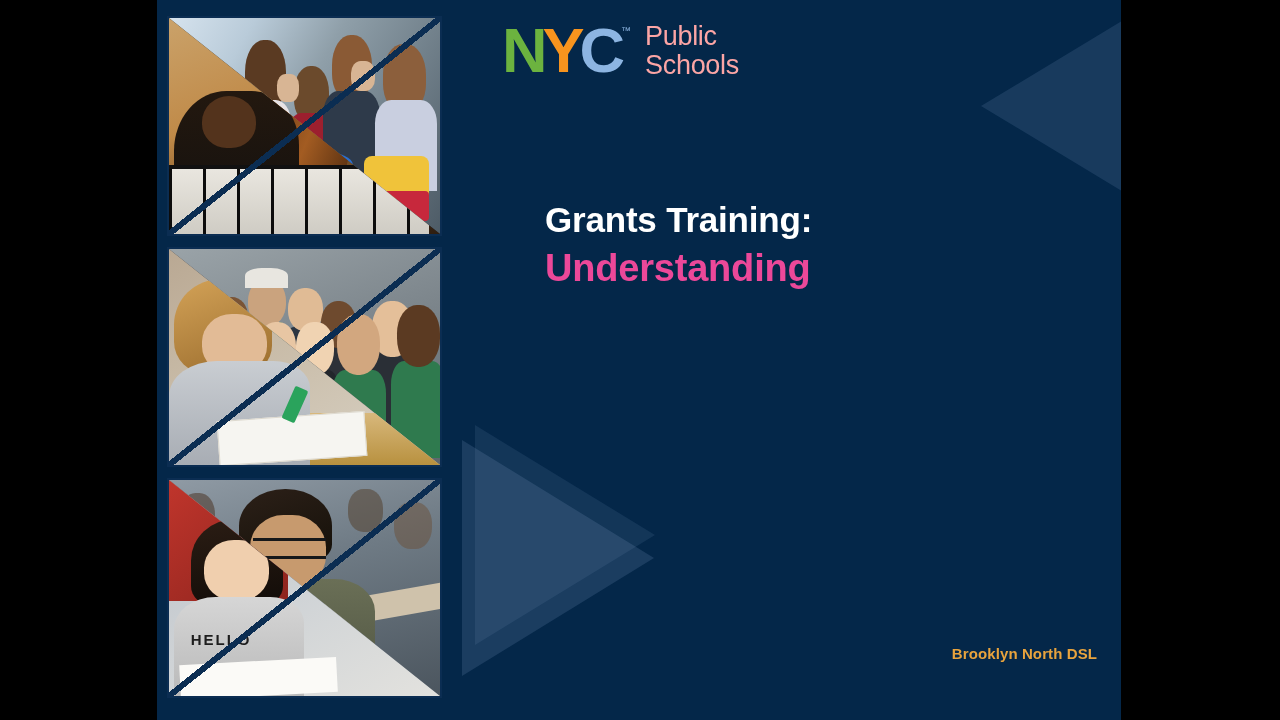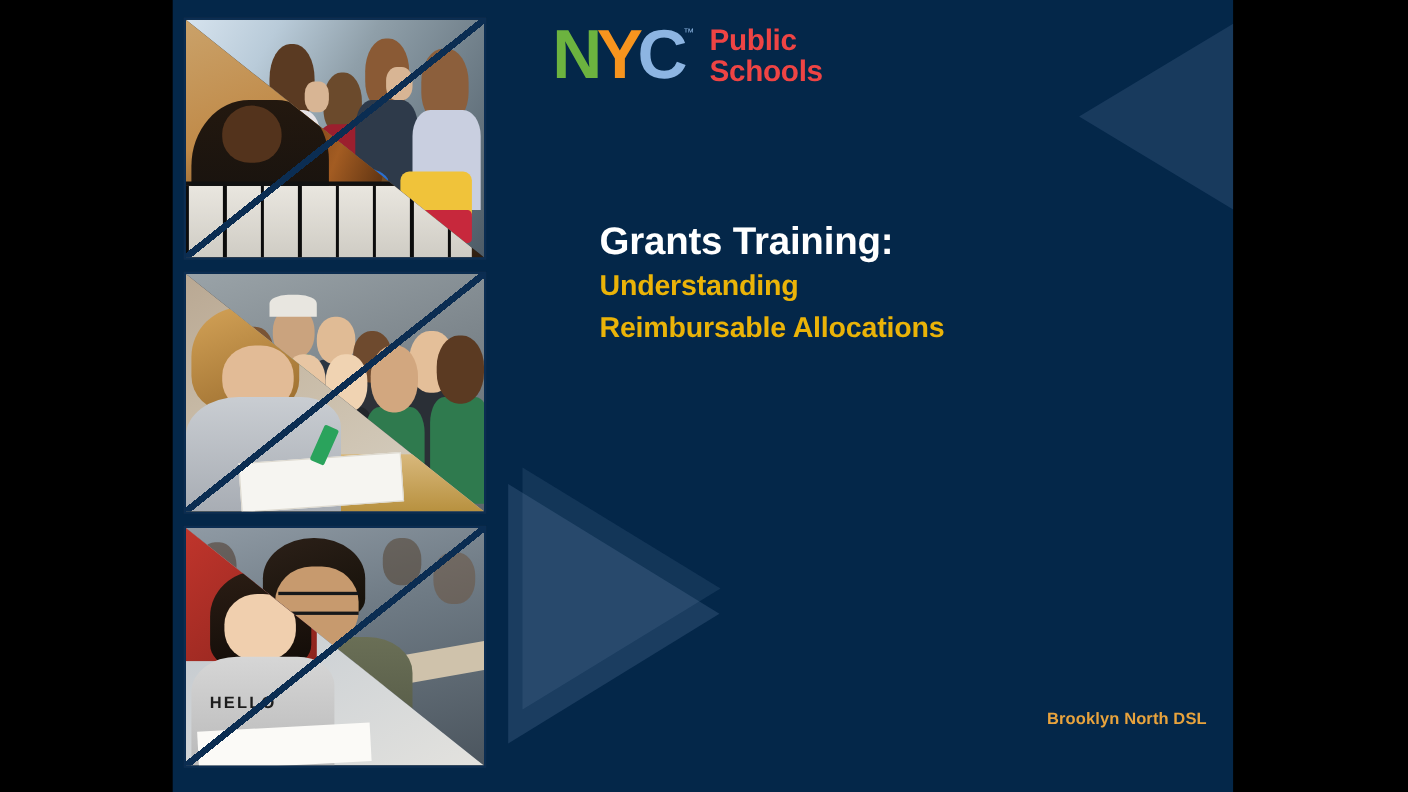--- a/index.html
+++ b/index.html
@@ -316,22 +316,22 @@
   #nyc-c { color: #8DB5E2; }
   #nyc-tm {
     font-size: 10px;
     color: #8DB5E2;
     line-height: 1;
     margin-left: 1px;
     margin-top: 4px;
     font-family: "Liberation Sans", sans-serif;
   }
   #logo-words {
-    color: #ef4444;
-    font-weight: 700;
+    color: #fca5a5;
+    font-weight: 400;
     font-size: 27px;
     line-height: 1.06;
     letter-spacing: -0.3px;
   }
 
   
   #title-block {
     position: absolute;
     left: 388px;
     top: 198px;
@@ -339,23 +339,23 @@
   }
   #title-main {
     color: #ffffff;
     font-weight: 700;
     font-size: 35px;
     line-height: 1.24;
     letter-spacing: -0.2px;
     margin: 0;
   }
   #title-sub {
-    color: #eab308;
+    color: #ec4899;
     font-weight: 700;
-    font-size: 26px;
+    font-size: 38px;
     line-height: 1.46;
     letter-spacing: -0.2px;
     margin: 0;
   }
   #title-part {
     color: #ffffff;
     font-weight: 700;
     font-size: 30px;
     line-height: 1.46;
     letter-spacing: -0.2px;
@@ -500,20 +500,19 @@
       <div id="logo-words">
         <div>Public</div>
         <div>Schools</div>
       </div>
     </div>
 
     <div id="title-block">
       <div id="title-main">Grants Training:</div>
       <div id="title-sub">
         <div>Understanding</div>
-        <div>Reimbursable Allocations</div>
       </div>
     </div>
 
     <div id="footer-note">Brooklyn North DSL</div>
 
   </div>
 </div>
 
 </body></html>

